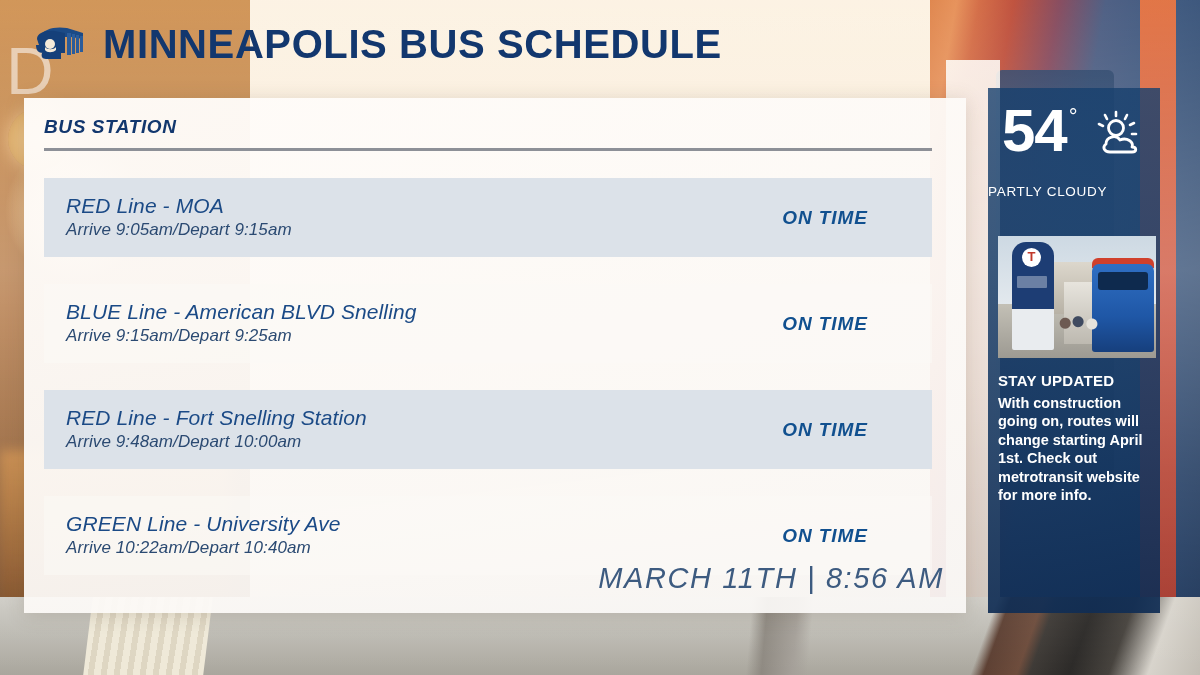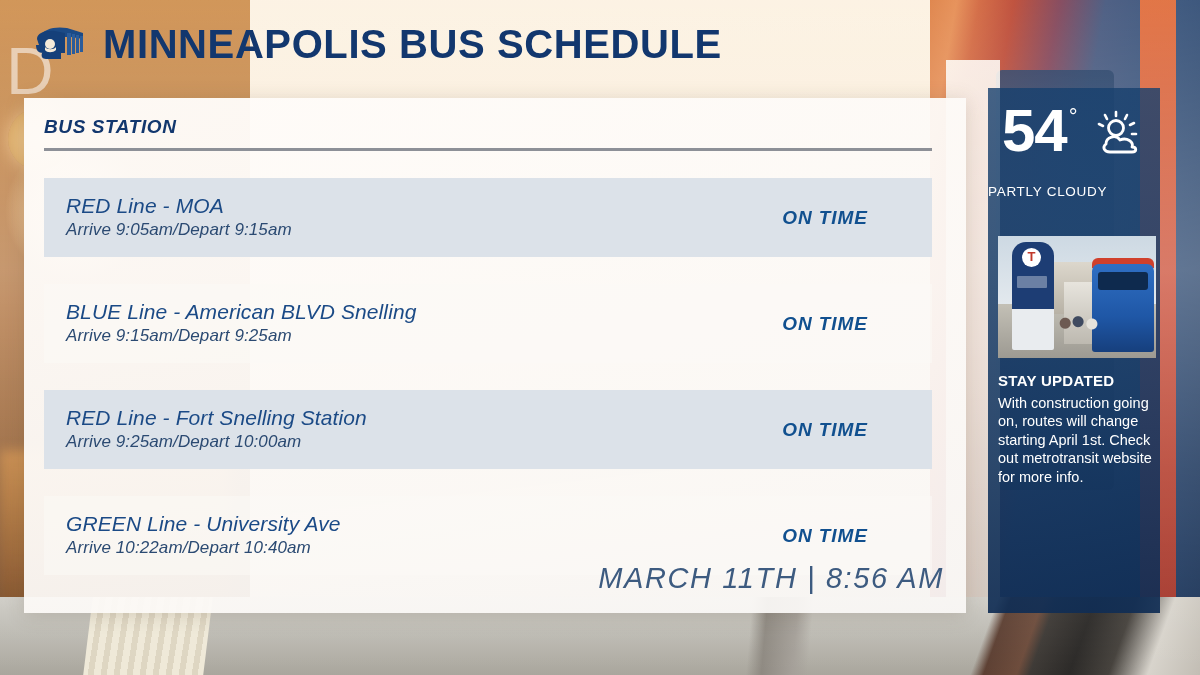--- a/index.html
+++ b/index.html
@@ -176,21 +176,21 @@
   .t-busred{position:absolute;right:2px;top:22px;width:62px;height:10px;background:#d0402c;border-radius:6px 6px 0 0;}
   .t-buswin{position:absolute;right:8px;top:36px;width:50px;height:18px;background:#0e2a4e;border-radius:3px;}
   .t-bus2{position:absolute;right:58px;top:46px;width:34px;height:62px;background:linear-gradient(180deg,#e7e4dd,#bdb9b0);}
   .t-ppl{position:absolute;left:58px;top:72px;width:46px;height:38px;background:radial-gradient(circle at 20% 40%,#6d5a52 0 5px,rgba(0,0,0,0) 6px),radial-gradient(circle at 48% 36%,#3f4a60 0 5px,rgba(0,0,0,0) 6px),radial-gradient(circle at 78% 42%,#e6e3dc 0 5px,rgba(0,0,0,0) 6px);}
   .side-h{
     position:absolute;left:10px;top:284px;
     font-size:15px;font-weight:700;letter-spacing:.3px;color:#ffffff;
   }
   .side-b{
     position:absolute;left:10px;top:306px;width:160px;
-    font-size:14.5px;line-height:1.27;color:#ffffff;font-weight:400;
+    font-size:14.5px;line-height:1.27;color:#ffffff;font-weight:700;
   }
 </style>
 </head>
 <body>
 
 <div id="stage">
 
   <div class="bg">
     <div class="bg-base"></div>
     <div class="bg-roofline"></div>
@@ -246,21 +246,21 @@
         <div class="row-left">
           <div class="route">BLUE Line - American BLVD Snelling</div>
           <div class="times">Arrive 9:15am/Depart 9:25am</div>
         </div>
         <div class="status">ON TIME</div>
       </div>
 
       <div class="row alt">
         <div class="row-left">
           <div class="route">RED Line - Fort Snelling Station</div>
-          <div class="times">Arrive 9:25am/Depart 10:00am</div>
+          <div class="times">Arrive 9:48am/Depart 10:00am</div>
         </div>
         <div class="status">ON TIME</div>
       </div>
 
       <div class="row plain">
         <div class="row-left">
           <div class="route">GREEN Line - University Ave</div>
           <div class="times">Arrive 10:22am/Depart 10:40am</div>
         </div>
         <div class="status">ON TIME</div>

